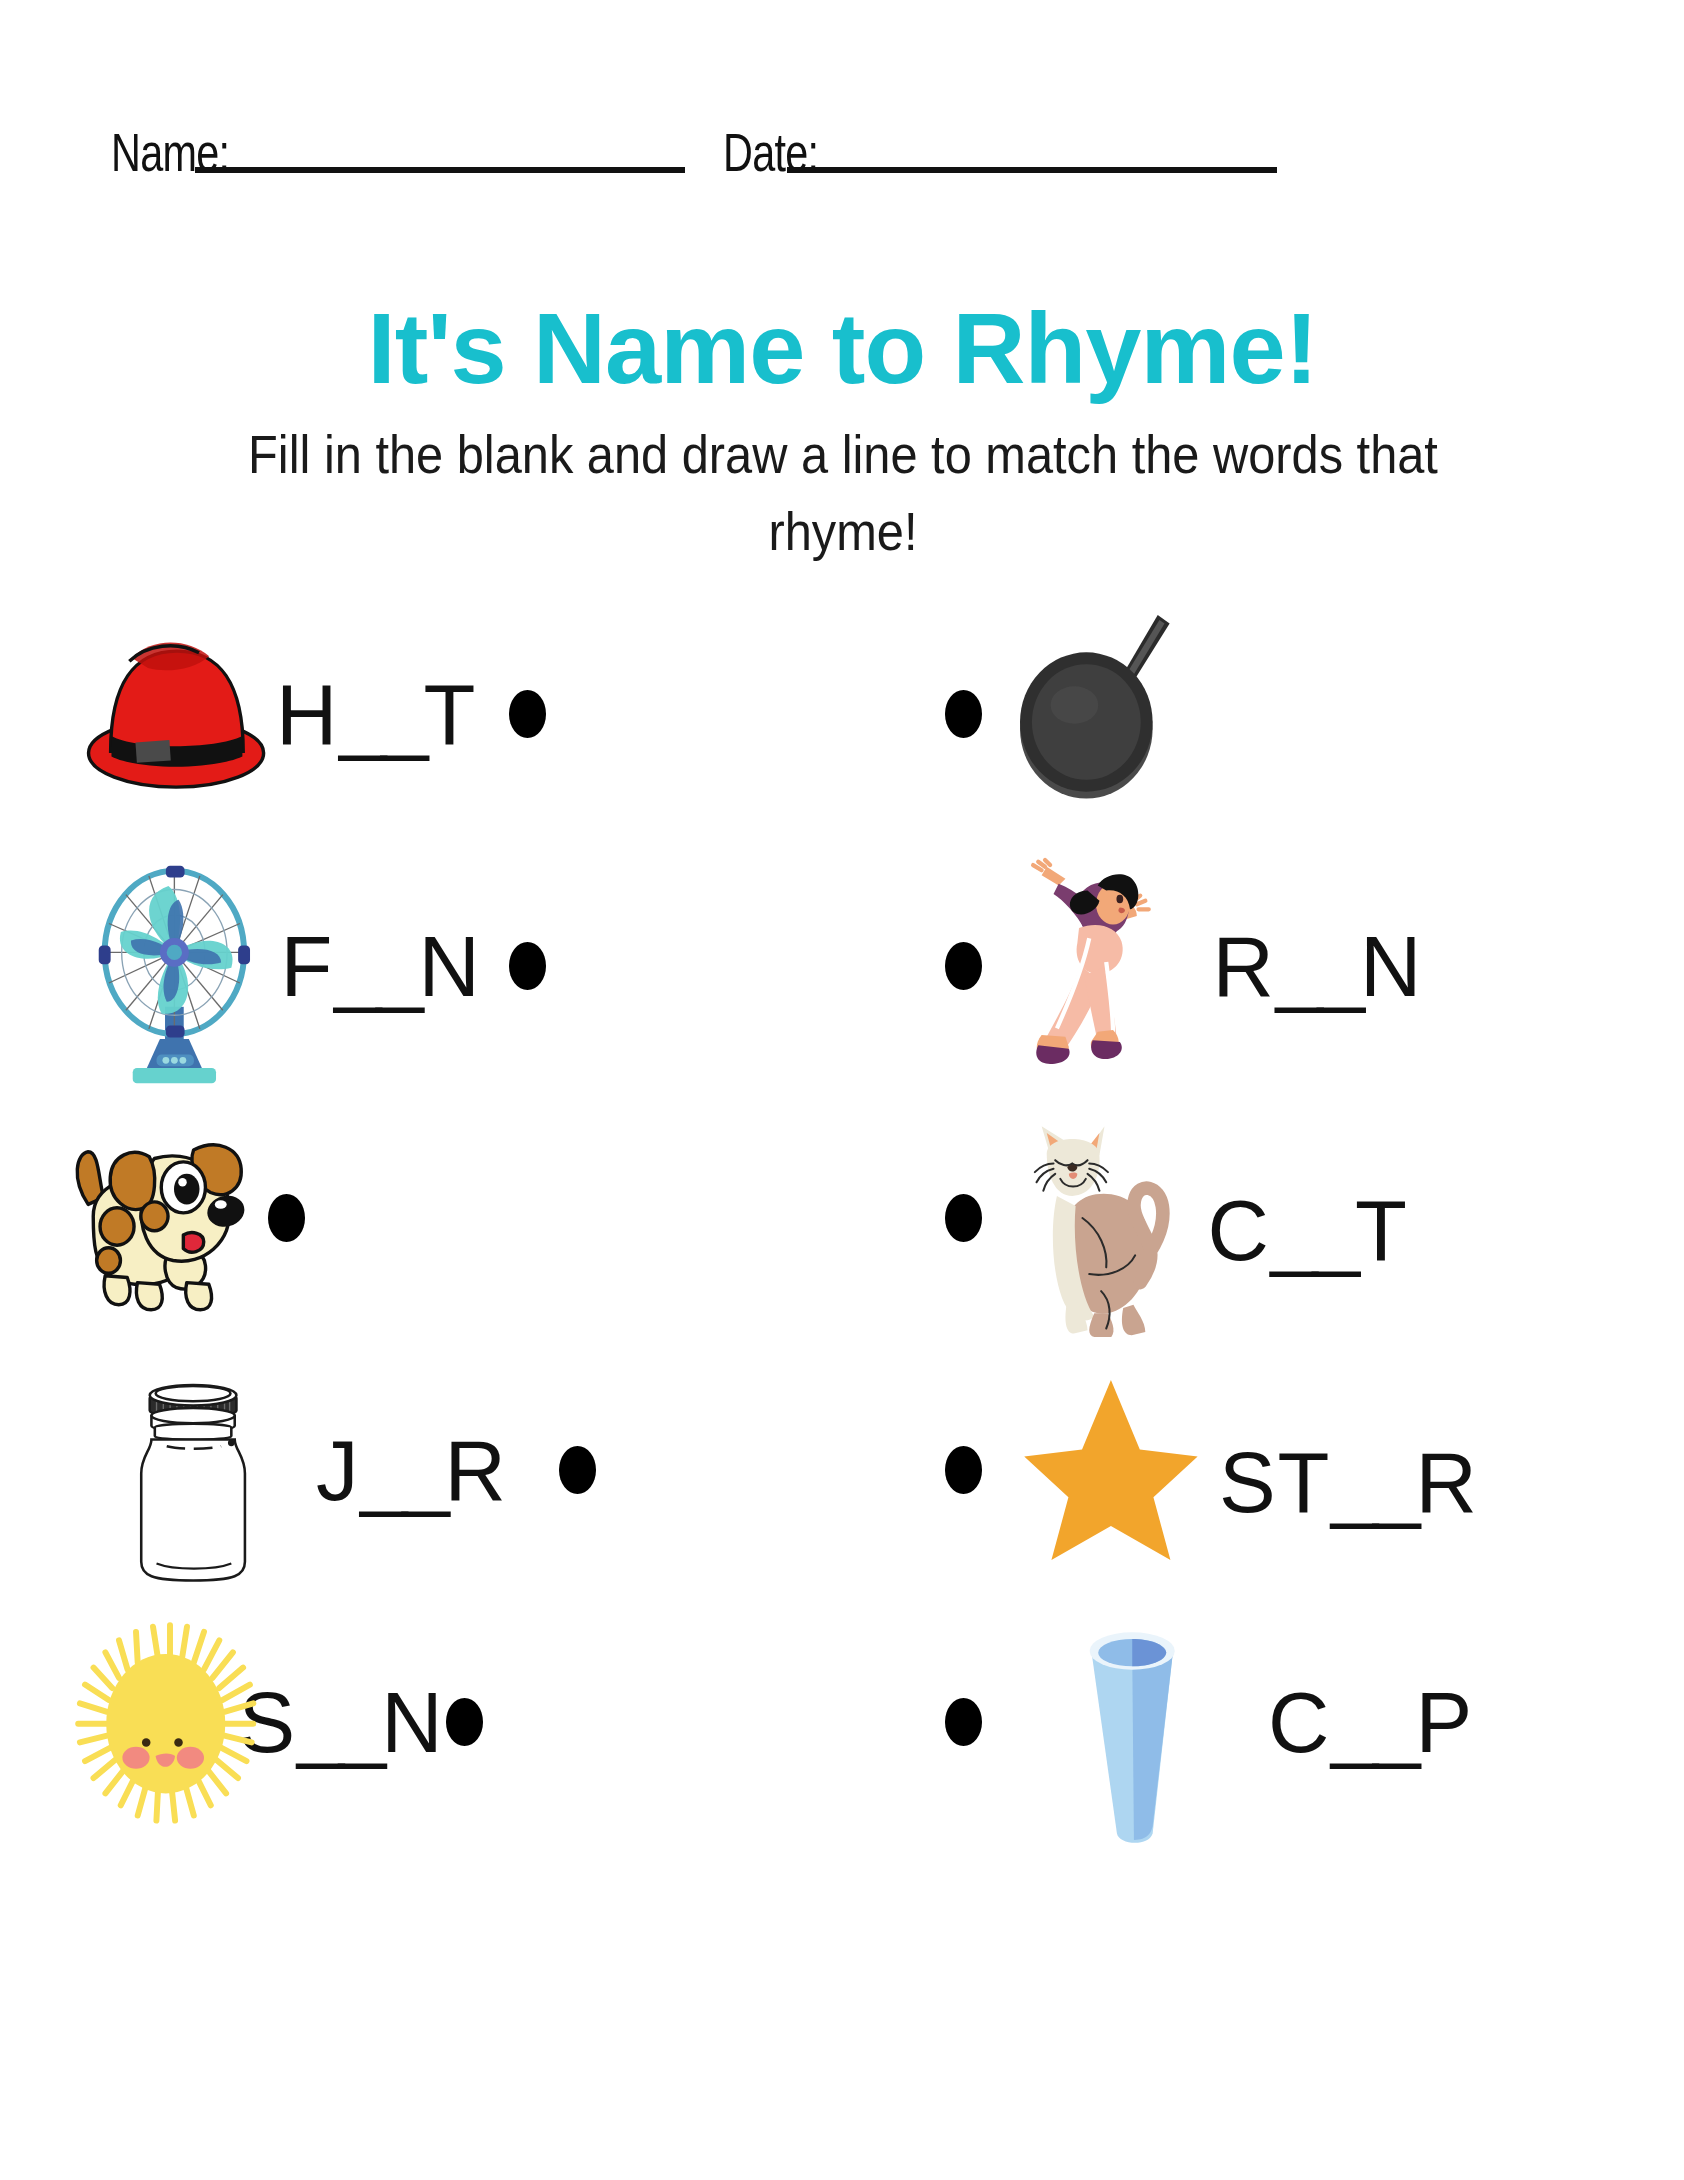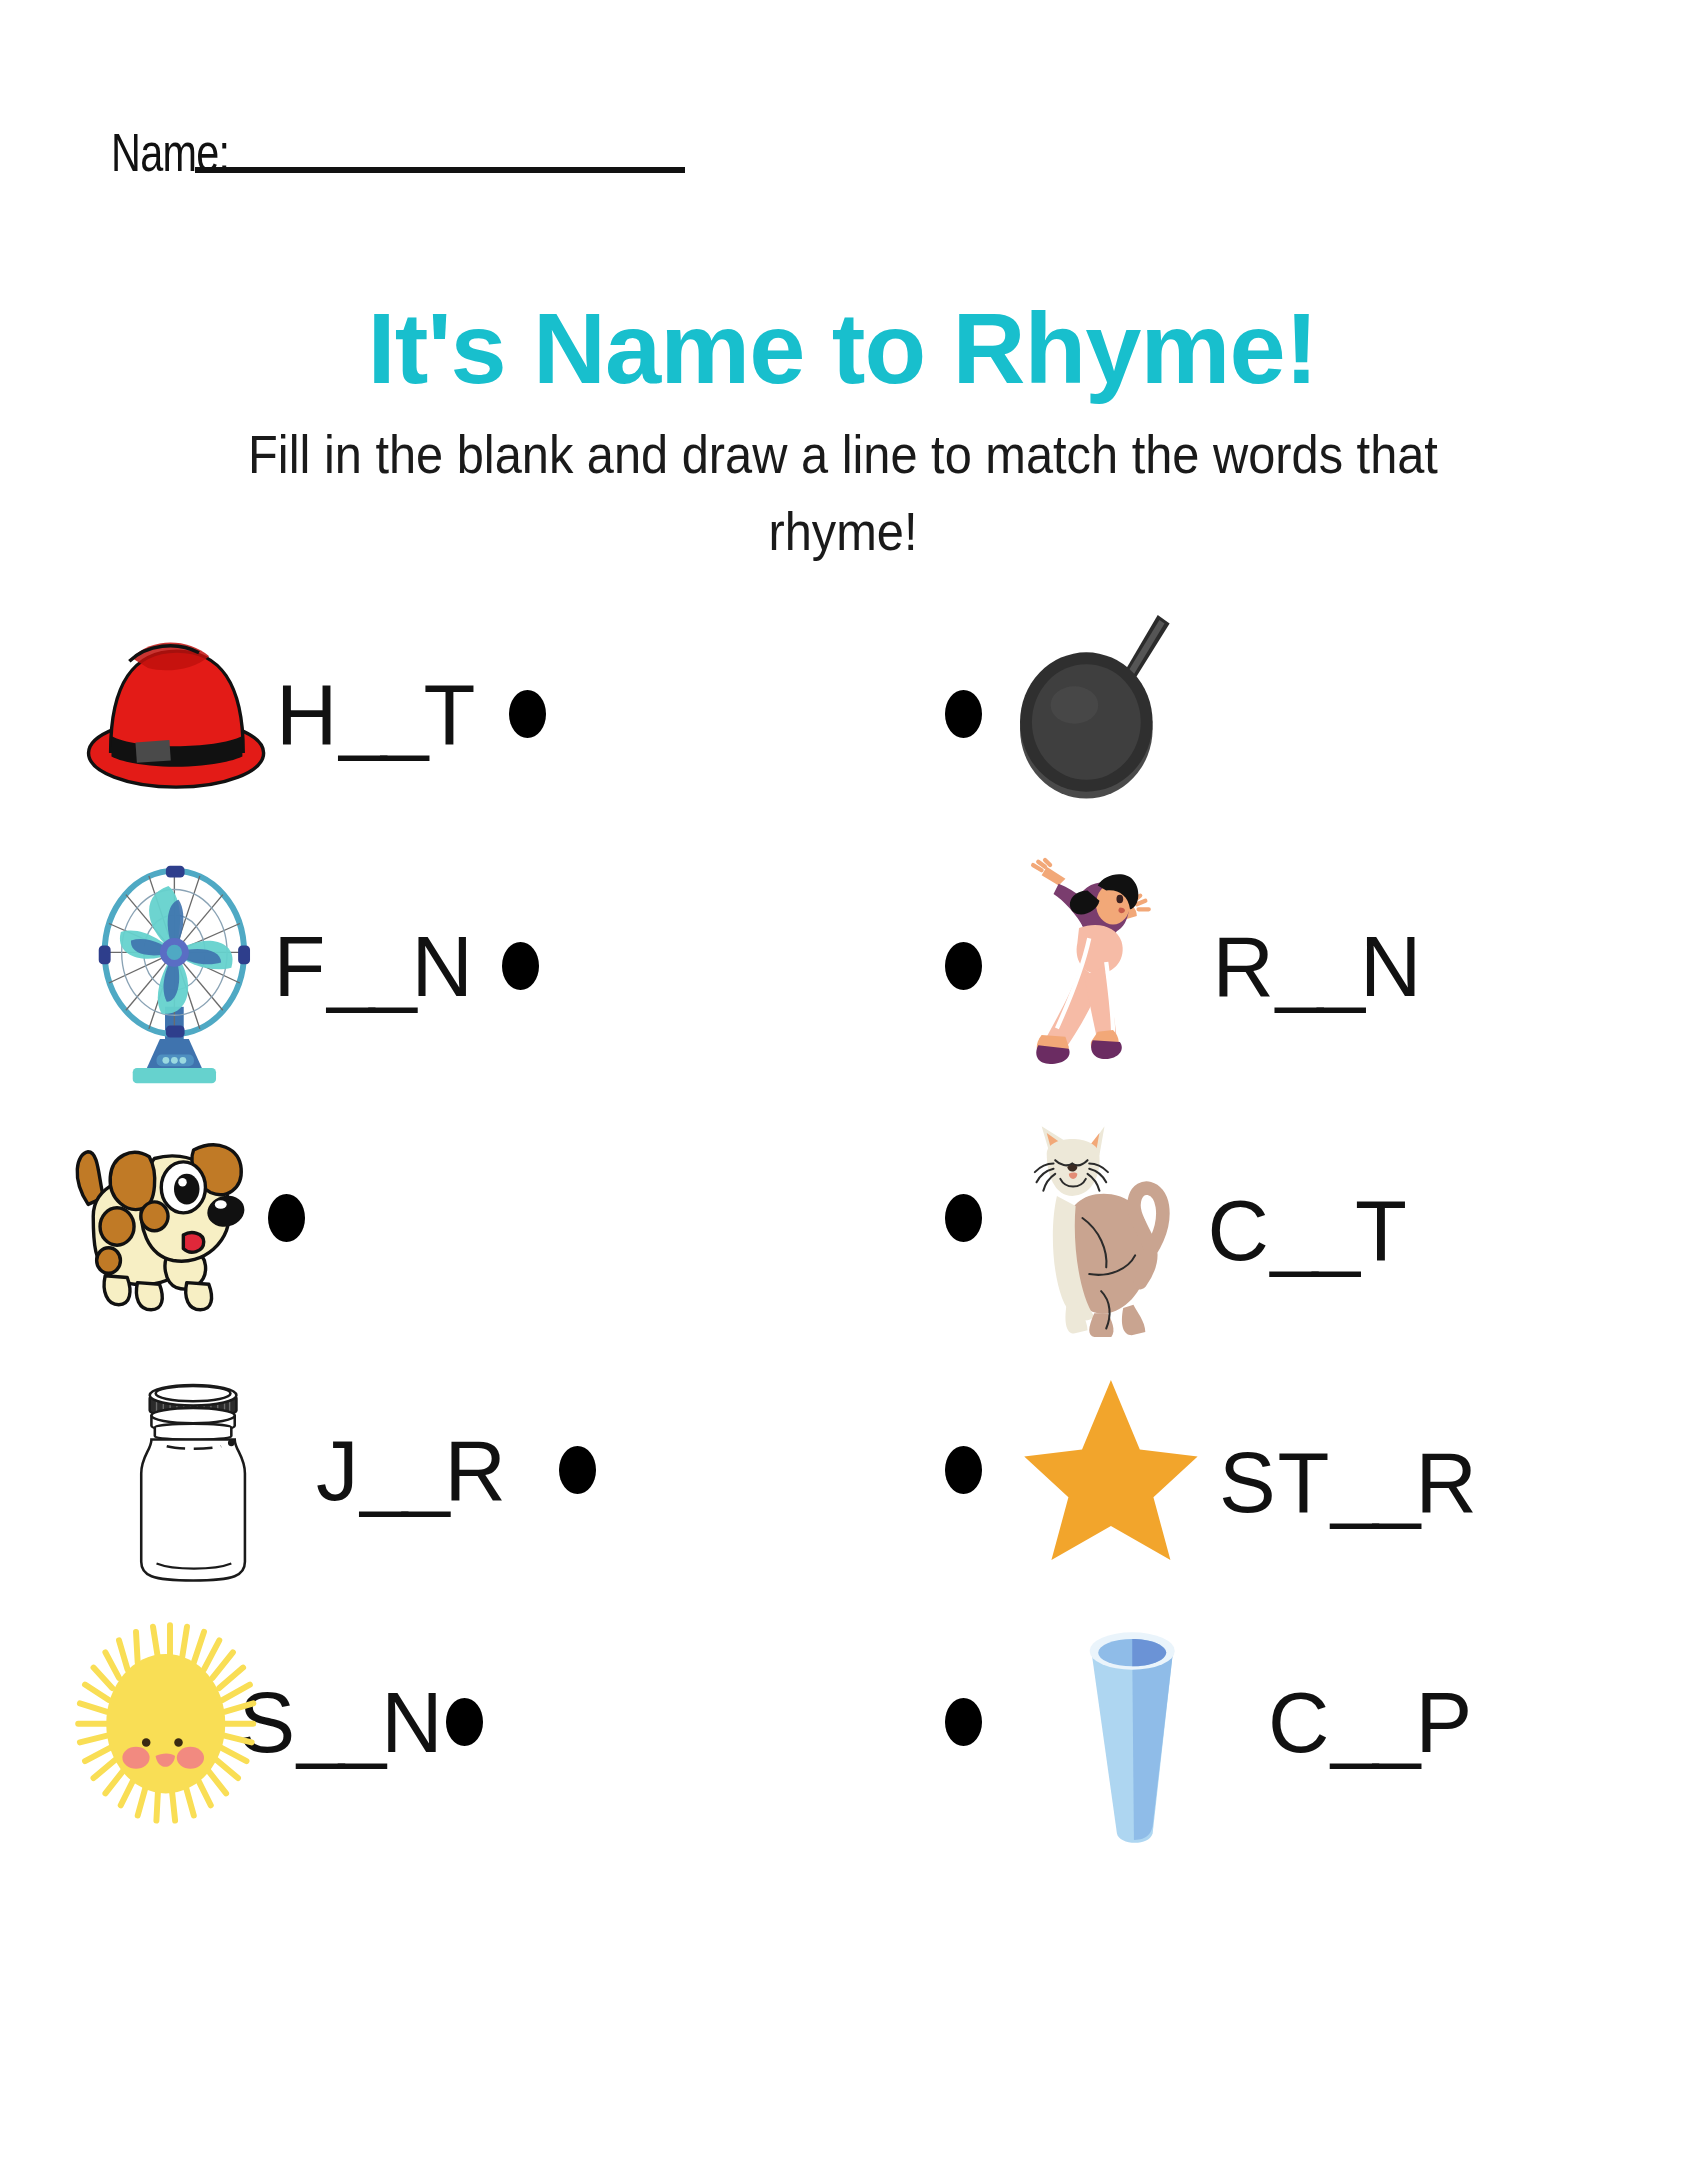--- a/index.html
+++ b/index.html
@@ -118,21 +118,21 @@
 
   
   .r1 .side-left .pic  { margin-left: 25.6px; }
   .r1 .side-left .word { margin-left: 8.5px; }
   .r1 .side-left .dot  { margin-left: 32px; }
   .r1 .side-right .dot  { margin-left: 34px; }
   .r1 .side-right .pic  { margin-left: 25.6px; margin-top:-19px; }
   .r1 .side-right .word { margin-left: 15.3px; margin-top: 24px; }
 
   .r2 .side-left .pic  { margin-left: 25.6px; }
-  .r2 .side-left .word { margin-left: 6px; }
+  .r2 .side-left .word { margin-left: 13px; }
   .r2 .side-left .dot  { margin-left: 27px; }
   .r2 .side-right .dot  { margin-left: 34px; }
   .r2 .side-right .pic  { margin-left: 34px; margin-top:-8.5px; }
   .r2 .side-right .word { margin-left: 13.6px; }
 
   .r3 .side-left .pic  { margin-left: 0px; }
   .r3 .side-left .word { margin-left: 0px; }
   .r3 .side-left .dot  { margin-left: 25.6px; }
   .r3 .side-right .dot  { margin-left: 34px; }
   .r3 .side-right .pic  { margin-left: 34px; }
@@ -153,20 +153,24 @@
   .r5 .side-right .word { margin-left: 43px; margin-top: 0; }
 
   svg { display: block; overflow: visible; }
 </style>
 </head>
 <body>
 
 <div class="header-row">
   <span class="field-label">Name:</span>
   <span class="field-rule rule-name"></span>
+  <span class="date-block">
+    <span class="field-label">Date:</span>
+    <span class="field-rule rule-date"></span>
+  </span>
 </div>
 
 <div class="title">It's Name to Rhyme!</div>
 <div class="subtitle">Fill in the blank and draw a line to match the words that rhyme!</div>
 
 <div class="grid">
 
   <div class="row r1">
     <div class="side side-left">
       <div class="pic">

